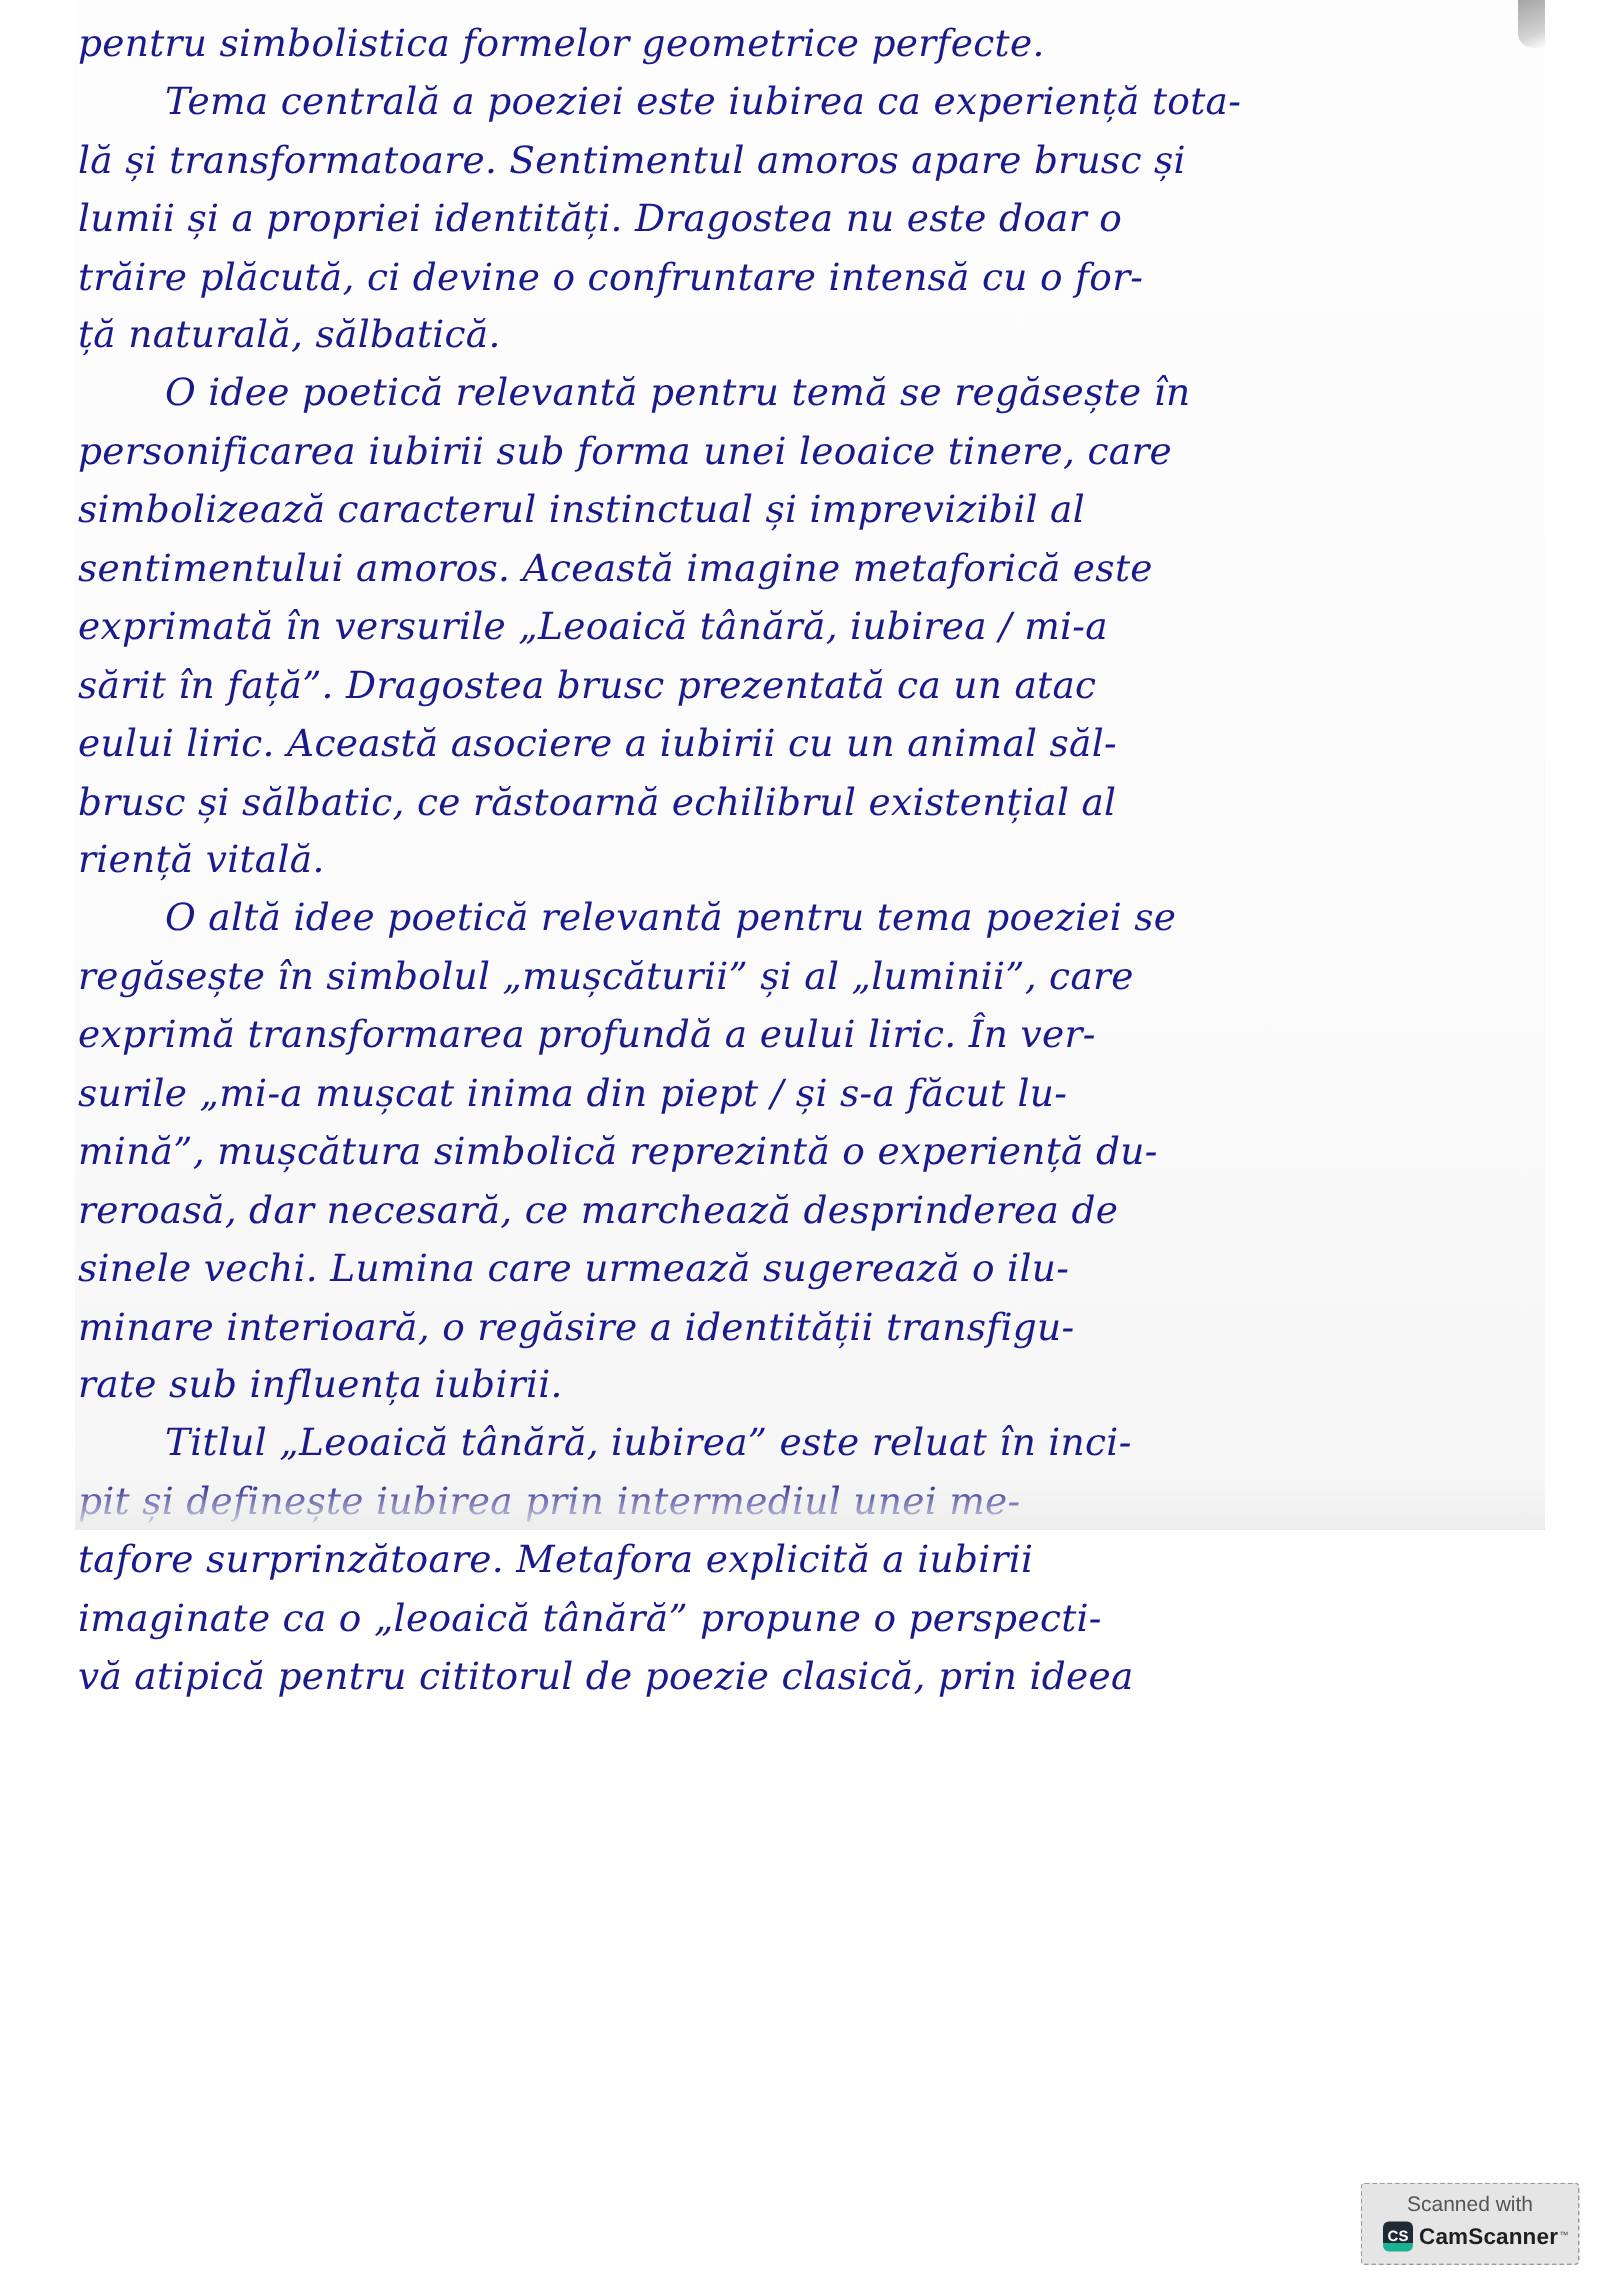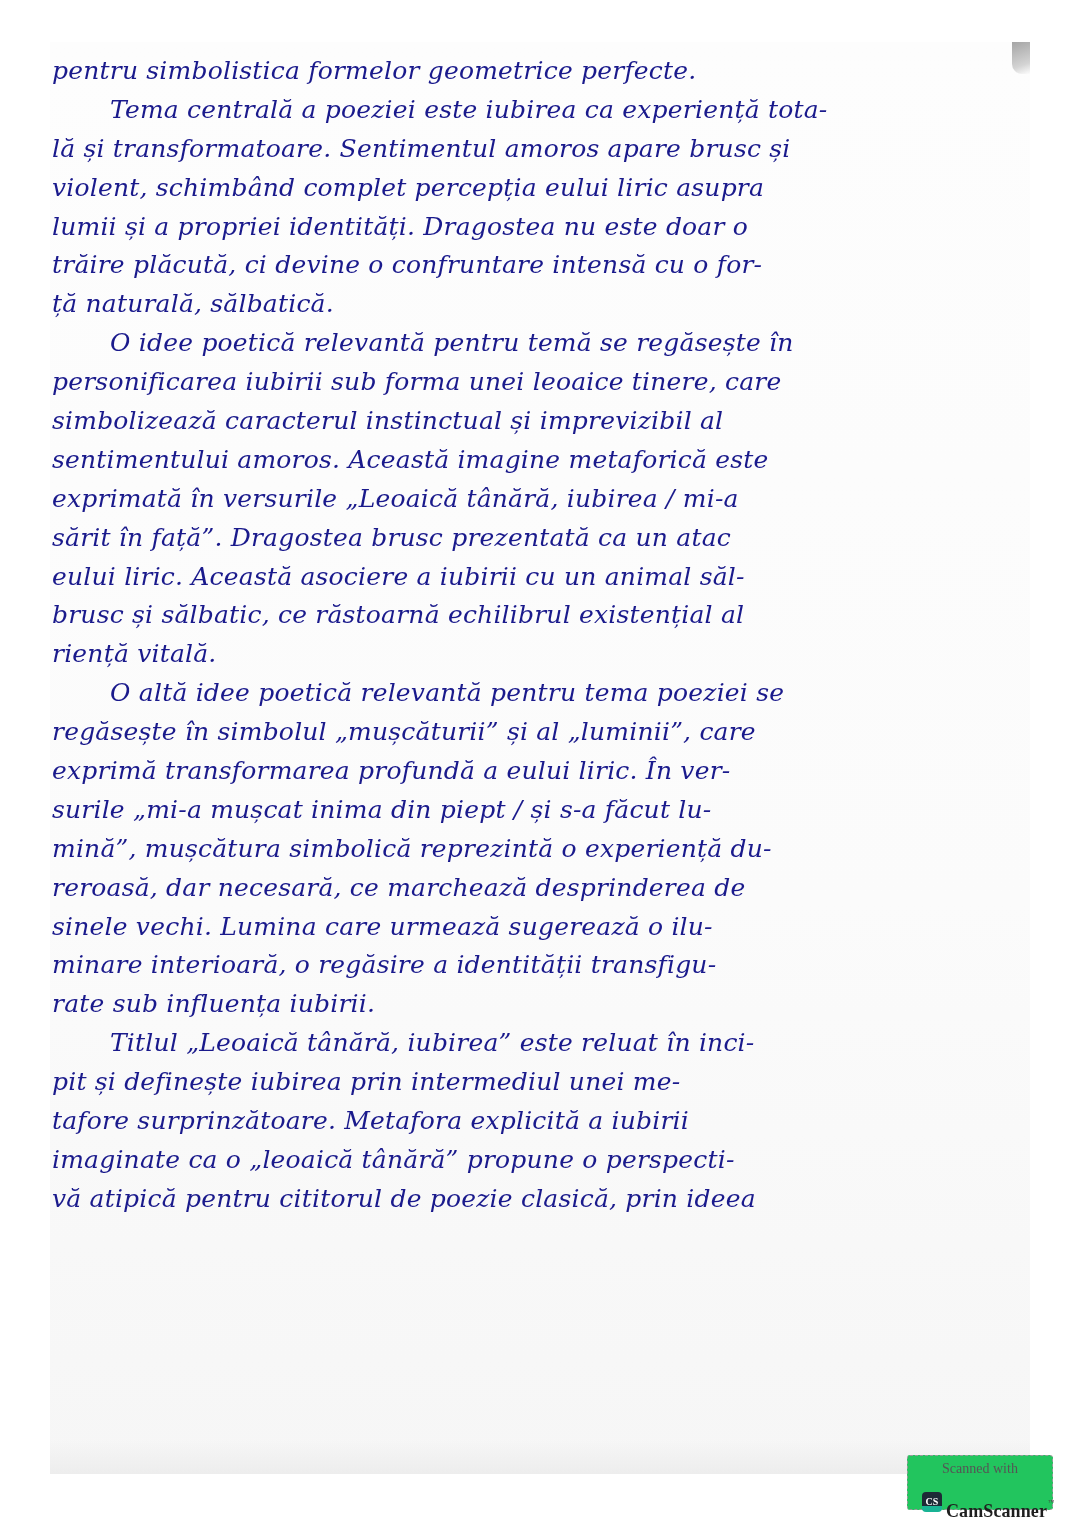--- a/index.html
+++ b/index.html
@@ -12,24 +12,23 @@
       height: 1528px;
       position: relative;
       overflow: hidden;
       font-family: "DejaVu Serif", serif;
     }
     .page {
       position: absolute;
       left: 50px;
       top: 0;
       width: 980px;
-      height: 1432px;
+      height: 1020px;
       background: linear-gradient(180deg, #fdfdfd 0%, #fbfbfb 60%, #f6f6f6 100%);
       box-sizing: border-box;
-      margin-top: 42px;
     }
     .page-shadow-corner {
       position: absolute;
       right: 0;
       top: 0;
       width: 18px;
       height: 32px;
       background: linear-gradient(160deg, #8f8f8f 0%, #c9c9c9 70%, rgba(255,255,255,0) 100%);
       border-bottom-left-radius: 10px;
       opacity: 0.8;
@@ -62,23 +61,23 @@
     }
     .hw-line.indent { padding-left: 60px; }
     .badge {
       position: absolute;
       left: 907px;
       top: 1455px;
       width: 146px;
       height: 55px;
       border: 1.5px dashed #9a9a9a;
       border-radius: 3px;
-      background: #22c55e;
+      background: #e5e5e5;
       box-sizing: border-box;
-      font-family: Liberation Serif, serif;
+      font-family: Liberation Sans, sans-serif;
     }
     .badge-top {
       position: absolute;
       top: 5px;
       left: 0;
       width: 100%;
       text-align: center;
       font-size: 14px;
       color: #555555;
     }
@@ -96,43 +95,41 @@
       background: linear-gradient(180deg, #1e2a36 0%, #1e2a36 72%, #19b394 72%, #19b394 100%);
       color: #ffffff;
       font-size: 10px;
       font-weight: bold;
       display: flex;
       align-items: center;
       justify-content: center;
       margin-right: 4px;
     }
     .badge-brand {
-      font-size: 18px;
+      font-size: 15px;
       color: #1f1f1f;
       font-weight: 600;
       letter-spacing: 0.1px;
-      margin-top: 20px;
     }
     .badge-tm {
       font-size: 6px;
       color: #444;
       vertical-align: top;
       margin-left: 1px;
     }
   </style>
 </head>
 <body>
 
 <div class="page">
   <div class="page-shadow-corner"></div>
   <div class="text-block" id="text-block">
       <div class="hw-line">pentru simbolistica formelor geometrice perfecte.</div>
       <div class="hw-line indent">Tema centrală a poeziei este iubirea ca experiență tota-</div>
       <div class="hw-line">lă și transformatoare. Sentimentul amoros apare brusc și</div>
-      <div class="hw-line">violent, schimbând complet percepția eului liric asupra</div>
       <div class="hw-line">lumii și a propriei identități. Dragostea nu este doar o</div>
       <div class="hw-line">trăire plăcută, ci devine o confruntare intensă cu o for-</div>
       <div class="hw-line">ță naturală, sălbatică.</div>
       <div class="hw-line indent">O idee poetică relevantă pentru temă se regăsește în</div>
       <div class="hw-line">personificarea iubirii sub forma unei leoaice tinere, care</div>
       <div class="hw-line">simbolizează caracterul instinctual și imprevizibil al</div>
       <div class="hw-line">sentimentului amoros. Această imagine metaforică este</div>
       <div class="hw-line">exprimată în versurile „Leoaică tânără, iubirea / mi-a</div>
       <div class="hw-line">sărit în față”. Dragostea brusc prezentată ca un atac</div>
       <div class="hw-line">eului liric. Această asociere a iubirii cu un animal săl-</div>

